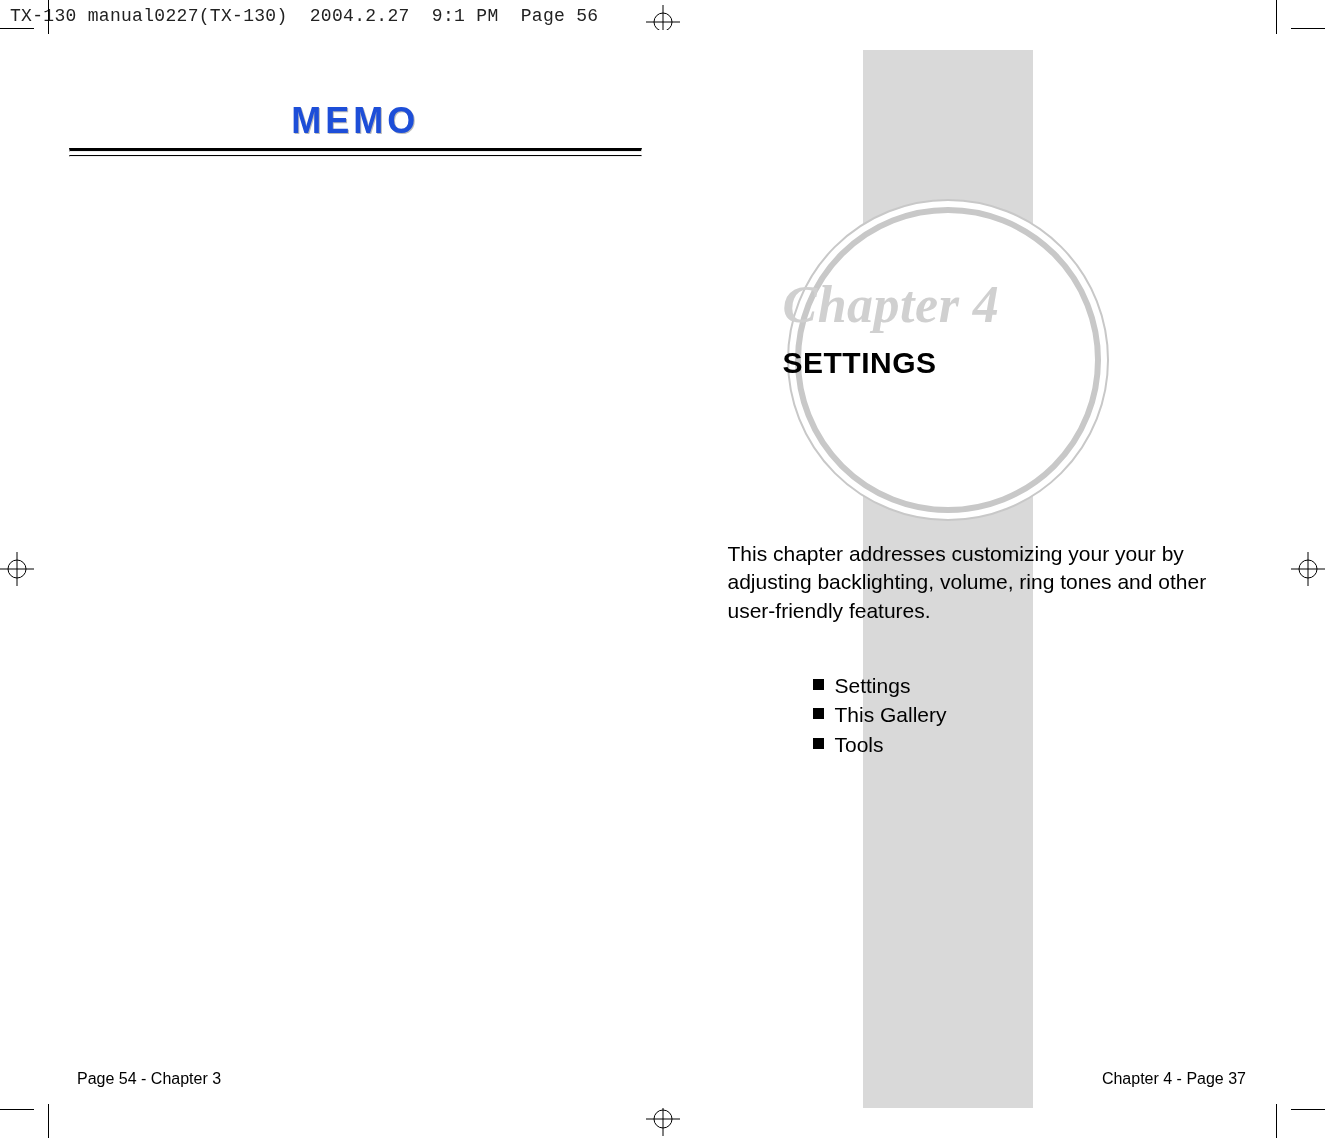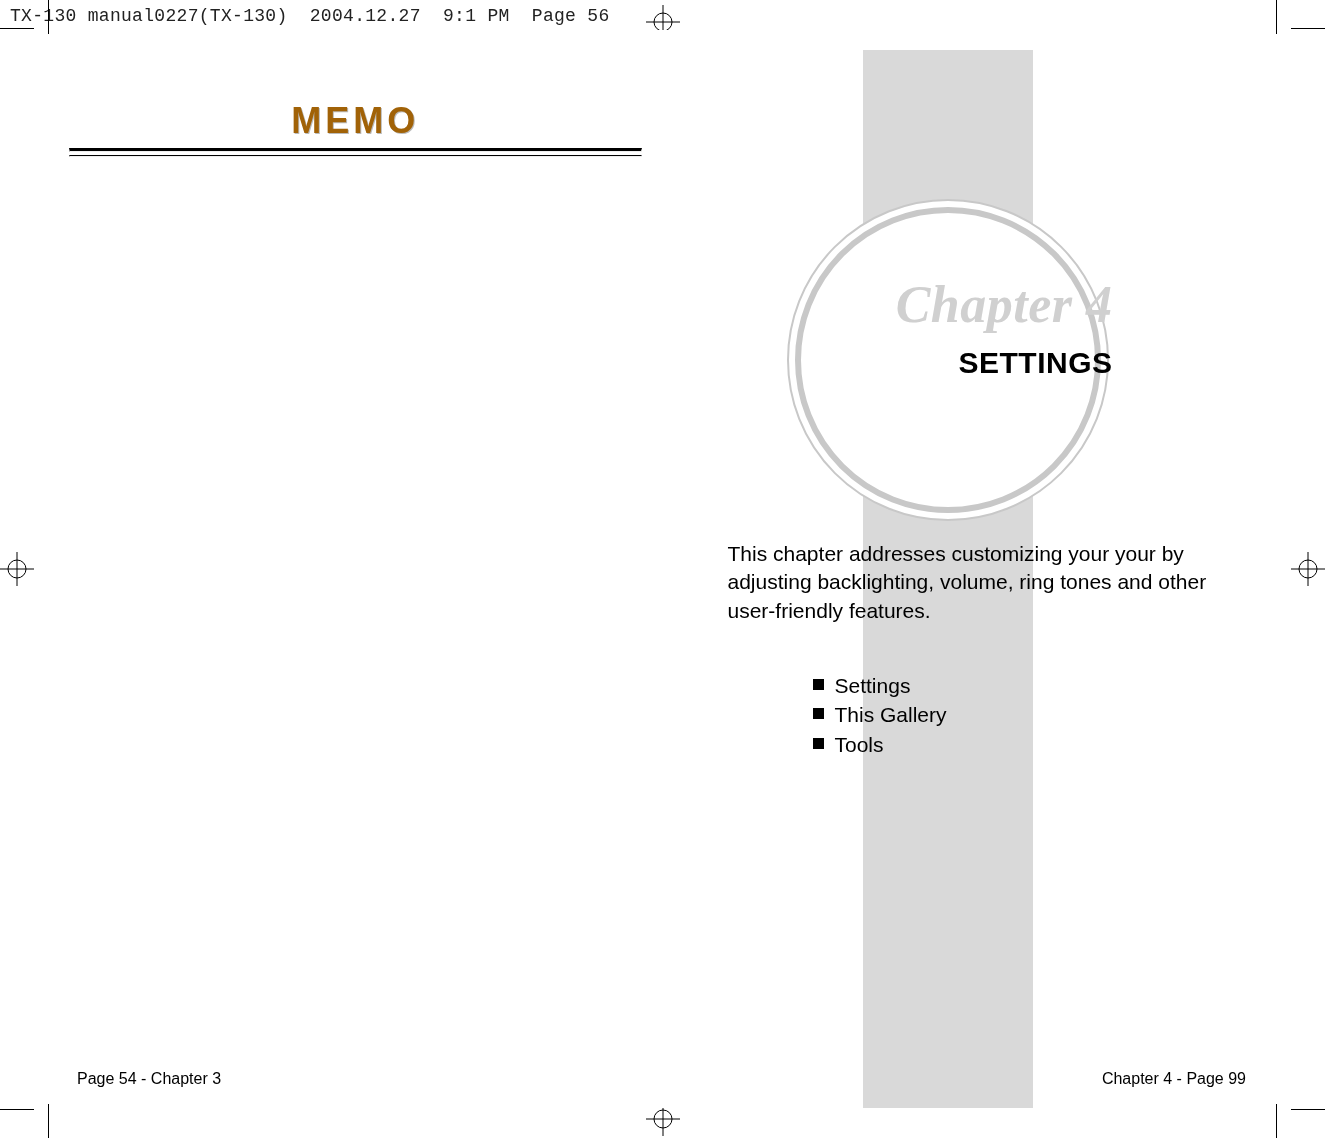--- a/index.html
+++ b/index.html
@@ -84,21 +84,21 @@
     text-align:center;
   }
   .memo-wrap .hr1{border-top:3px solid #000;margin:0;}
   .memo-wrap .hr2{border-top:1.5px solid #000;margin:3px 0 0 0;}
   .memo-title{
     display:inline-block;
     font-weight:800;
     font-size:36px;
     letter-spacing:4px;
     padding:0 10px 6px;
-    color:#a16207;
+    color:#1d4ed8;
     text-shadow:1px 1px 0 #bbb;
   }
 
   
   .folio{
     position:absolute;
     bottom:20px;
     font-size:16px;
     color:#000;
   }
@@ -109,21 +109,21 @@
   .circle{
     position:absolute;
     top:165px;
     left:120px;
     width:330px;height:330px;
   }
   .circle svg{display:block;}
   .circle-text{
     position:absolute;
     top:80px;left:0;right:0;
-    text-align:right;
+    text-align:left;
   }
   .chapter-title{
     font-family:Georgia,"Times New Roman",serif;
     font-style:italic;
     font-weight:700;
     font-size:52px;
     color:var(--chapter-fade);
     letter-spacing:.5px;
   }
   .section-title{
@@ -161,21 +161,21 @@
     content:"";
     position:absolute;
     left:0;top:8px;
     width:11px;height:11px;
     background:#000;
   }
 </style>
 </head>
 <body>
 
-<div class="impose-header">TX-130 manual0227(TX-130)  2004.12.27  9:1 PM  Page 56</div>
+<div class="impose-header">TX-130 manual0227(TX-130)  2004.2.27  9:1 PM  Page 56</div>
 
 <div class="crop h tl-h"></div>
 <div class="crop v tl-v"></div>
 <div class="crop h tr-h"></div>
 <div class="crop v tr-v"></div>
 <div class="crop h bl-h"></div>
 <div class="crop v bl-v"></div>
 <div class="crop h br-h"></div>
 <div class="crop v br-v"></div>
 
@@ -234,16 +234,16 @@
     </div>
 
     <div class="intro">This chapter addresses customizing your your by adjusting backlighting, volume, ring tones and other user-friendly features.</div>
 
     <ul class="bullets">
       <li>Settings</li>
       <li>This Gallery</li>
       <li>Tools</li>
     </ul>
 
-    <div class="folio right">Chapter 4 - Page 99</div>
+    <div class="folio right">Chapter 4 - Page 37</div>
   </div>
 
 </div>
 
 </body></html>

